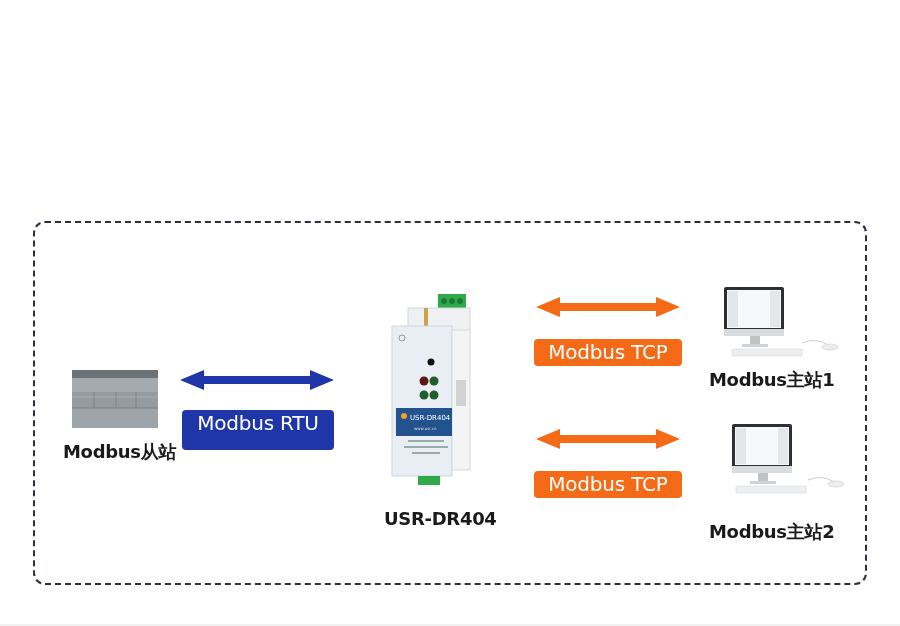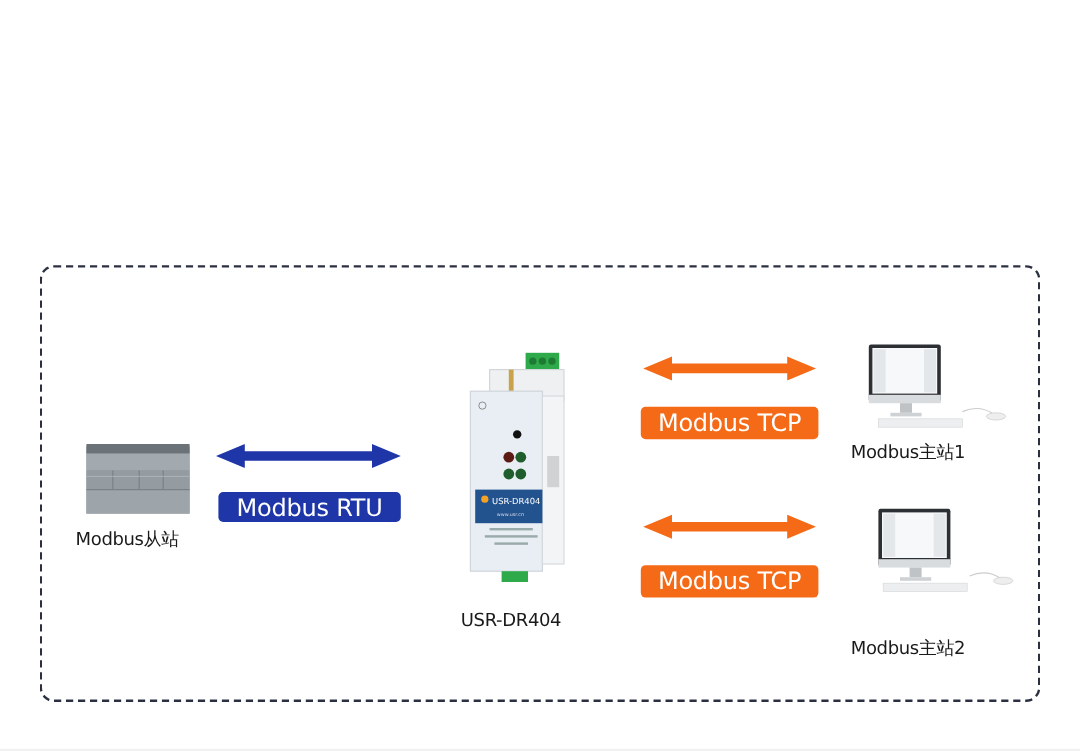--- a/index.html
+++ b/index.html
@@ -7,29 +7,29 @@
       width: 900px; height: 626px; position: relative; overflow: hidden;
       background: #ffffff;
       font-family: "DejaVu Sans", sans-serif;
     }
     .bottom-line { position: absolute; left: 0; top: 624px; width: 900px; height: 2px; background: #f1f1f1; }
     .frame {
       position: absolute; left: 33px; top: 221px; width: 834px; height: 364px;
       border: 2px dashed #2a3040; border-radius: 12px; box-sizing: border-box;
     }
     .label {
-      position: absolute; font-size: 15px; color: #1a1a1a; white-space: nowrap;
-      font-family: "DejaVu Sans", sans-serif; letter-spacing: -0.3px;
+      position: absolute; font-size: 18px; color: #1a1a1a; white-space: nowrap;
+      font-family: "DejaVu Sans", sans-serif; letter-spacing: -0.3px; font-weight: bold;
     }
     .tag {
       position: absolute; color: #fff; font-size: 20px; line-height: 26px;
       border-radius: 4px; text-align: center; white-space: nowrap;
       font-family: "DejaVu Sans", sans-serif; letter-spacing: -0.2px; margin-top: 12px;
     }
-    .tag.rtu { background: #1f36a8; left: 182px; top: 398px; width: 152px; height: 25px; }
+    .tag.rtu { background: #1f36a8; left: 182px; top: 398px; width: 152px; height: 40px; }
     .tag.tcp1 { background: #f56a16; left: 534px; top: 327px; width: 148px; height: 27px; }
     .tag.tcp2 { background: #f56a16; left: 534px; top: 459px; width: 148px; height: 27px; }
     .arrow { position: absolute; }
     
     .plc { position: absolute; left: 70px; top: 368px; width: 90px; height: 62px; }
     
     .device { position: absolute; left: 388px; top: 290px; width: 84px; height: 195px; }
     .pc { position: absolute; }
   </style>
 </head>
@@ -112,15 +112,15 @@
   <rect x="17" y="7" width="54" height="38" fill="#f7f8f9"></rect>
   <rect x="18" y="8" width="10" height="36" fill="#e4e7ea"></rect>
   <rect x="60" y="8" width="10" height="36" fill="#e4e7ea"></rect>
   <rect x="14" y="46" width="60" height="7" fill="#d9dcdf"></rect>
   <rect x="40" y="53" width="10" height="8" fill="#bfc3c6"></rect>
   <rect x="32" y="61" width="26" height="3" fill="#cfd2d5"></rect>
   <rect x="18" y="66" width="70" height="7" fill="#eceeef" stroke="#d8dbdd" stroke-width="0.6"></rect>
   <path d="M90 60 Q104 54 116 62" fill="none" stroke="#ccc" stroke-width="1"></path>
   <ellipse cx="118" cy="64" rx="8" ry="3" fill="#eee" stroke="#ccc" stroke-width="0.6"></ellipse>
 </svg>
-<div class="label" style="left:709px; top:531px;text-align:right;">Modbus主站2</div>
+<div class="label" style="left:709px; top:520px;text-align:right;">Modbus主站2</div>
 
 <div class="bottom-line"></div>
 
 </body></html>

